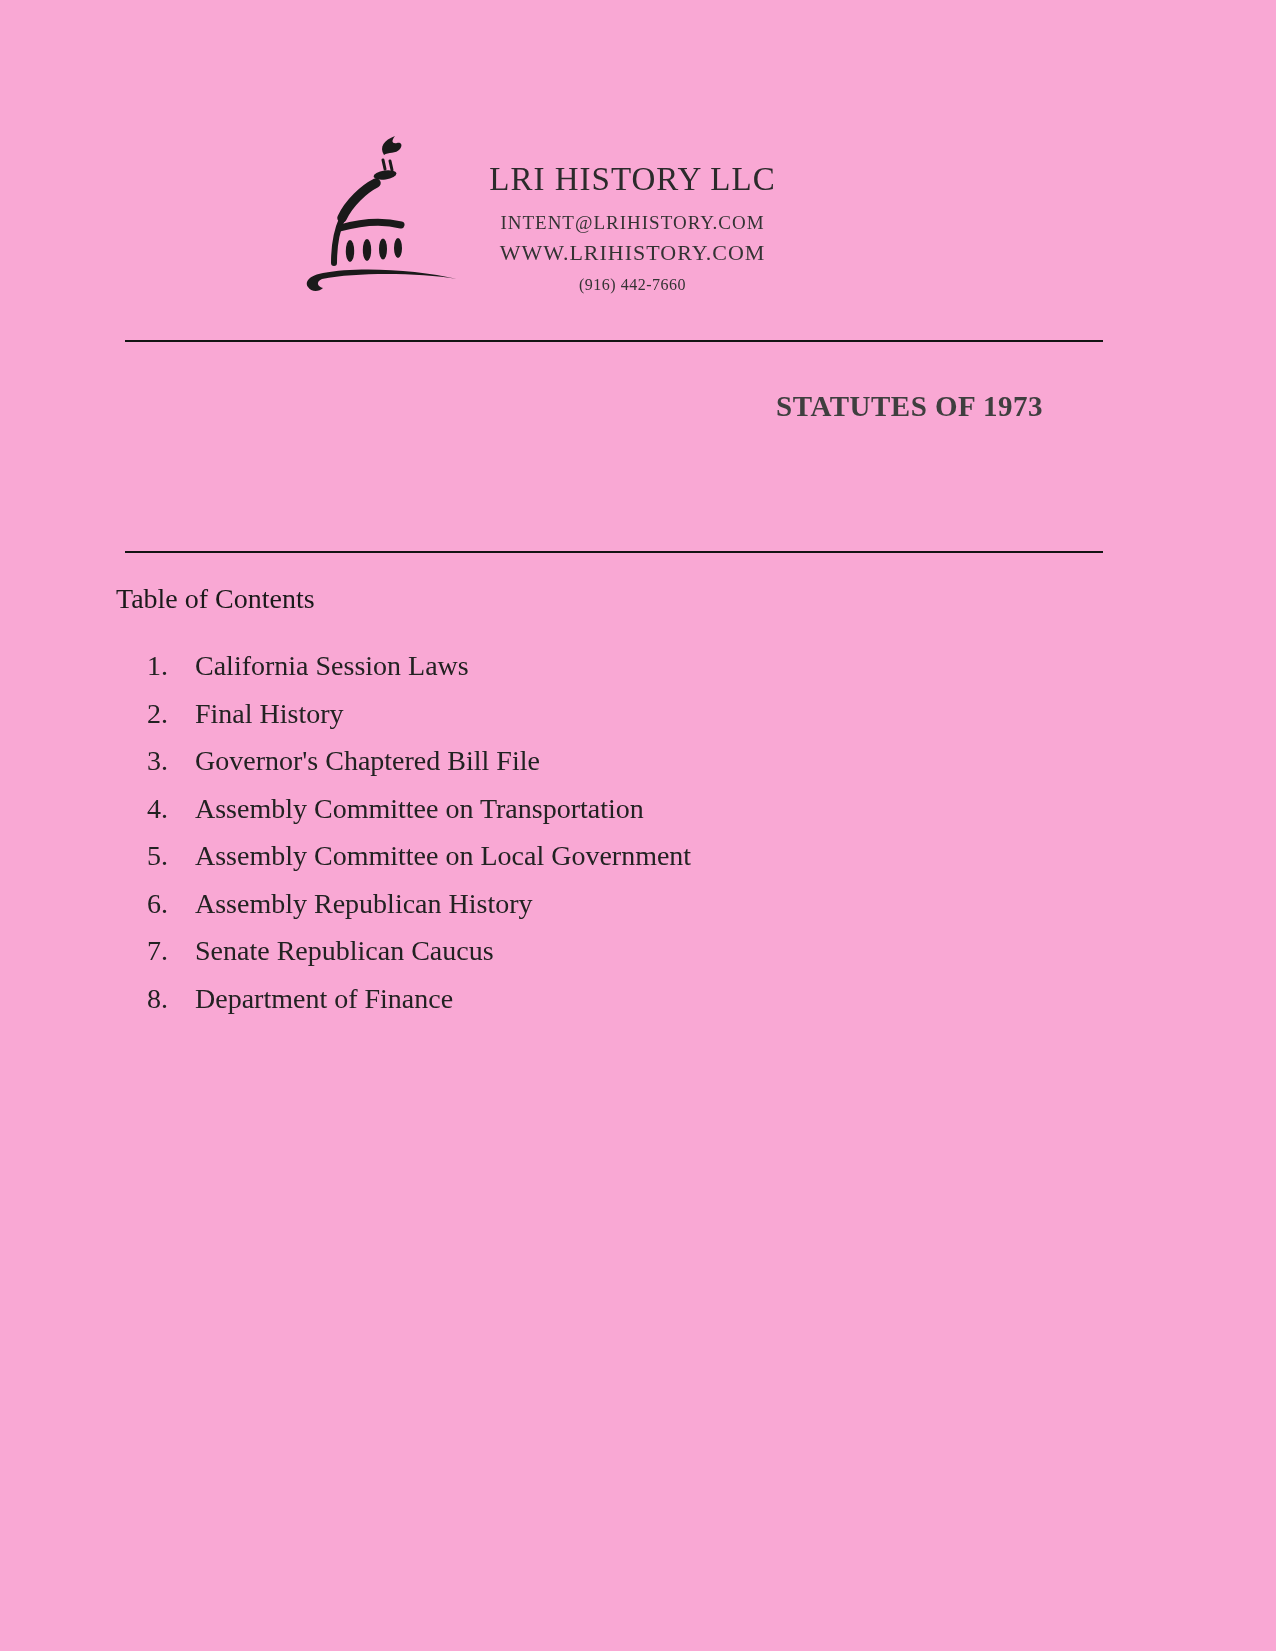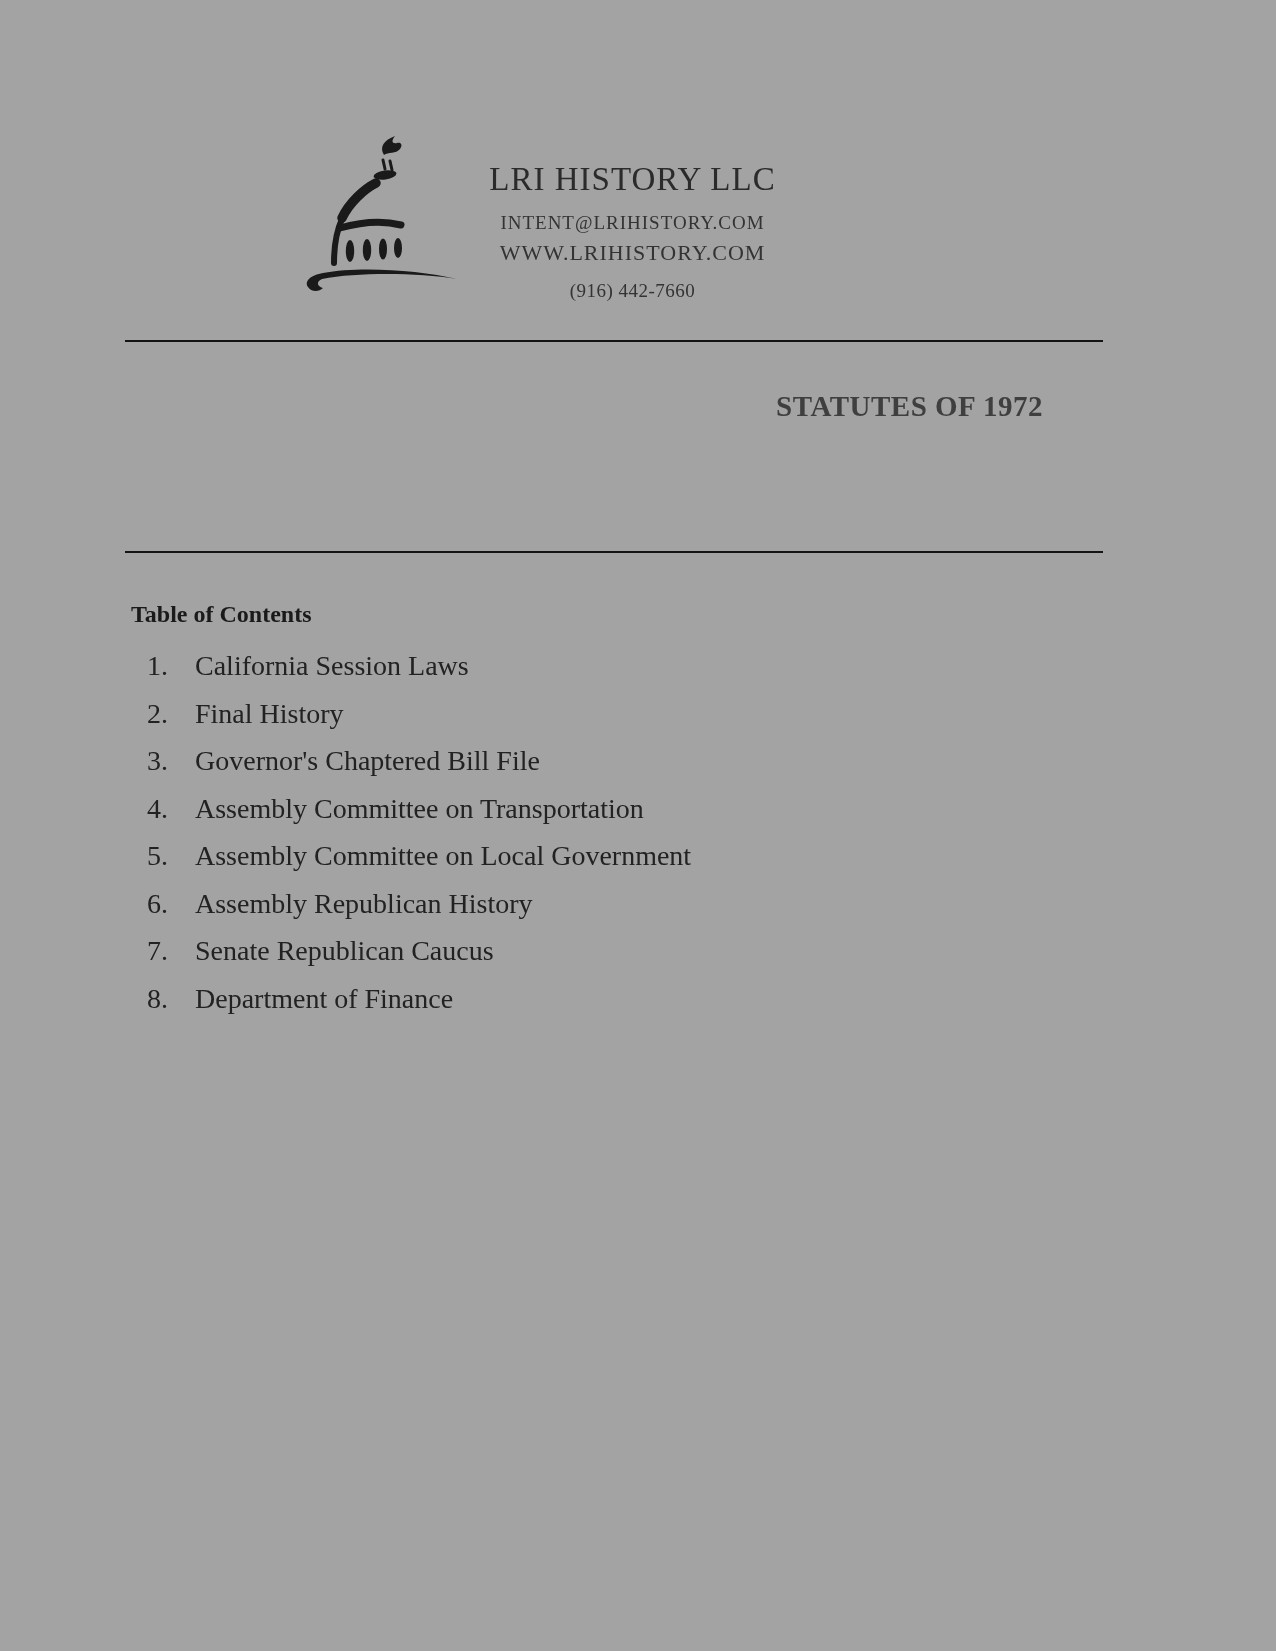--- a/index.html
+++ b/index.html
@@ -4,21 +4,21 @@
 <style>
   html, body {
     margin: 0;
     padding: 0;
     background: #ffffff;
   }
   .page {
     position: relative;
     width: 1276px;
     height: 1651px;
-    background: #a3a3a3;
+    background: #f9a8d4;
     font-family: "Liberation Serif", "DejaVu Serif", serif;
     color: #1e1e1e;
     overflow: hidden;
   }
 
   
   .logo {
     position: absolute;
     left: 297px;
     top: 132px;
@@ -49,22 +49,22 @@
   }
   .company-website {
     margin-top: 6px;
     font-size: 22px;
     line-height: 24px;
     letter-spacing: 1px;
     white-space: nowrap;
     color: #333333;
   }
   .company-phone {
-    margin-top: 15px;
-    font-size: 19px;
+    margin-top: 9px;
+    font-size: 16px;
     line-height: 21px;
     letter-spacing: 0.5px;
     white-space: nowrap;
     color: #333333;
   }
 
   
   .rule {
     position: absolute;
     left: 125px;
@@ -87,24 +87,24 @@
     letter-spacing: 0.5px;
     color: #3f3f3f;
   }
   .ref-line { white-space: pre; }
 
   
   .toc-title {
     position: absolute;
     left: 116px;
     top: 581px;
-    margin: 15px;
-    font-size: 24px;
+    margin: 0;
+    font-size: 28px;
     line-height: 36px;
-    font-weight: bold;
+    font-weight: normal;
     color: #1a1a1a;
     white-space: nowrap;
   }
   .toc-list {
     position: absolute;
     left: 147px;
     top: 651px;
     margin: 0;
     padding: 0;
     list-style: none;
@@ -160,21 +160,21 @@
   <div class="letterhead">
     <div class="company-name">LRI HISTORY LLC</div>
     <div class="company-email">INTENT@LRIHISTORY.COM</div>
     <div class="company-website">WWW.LRIHISTORY.COM</div>
     <div class="company-phone">(916) 442-7660</div>
   </div>
 
   <div class="rule rule-top"></div>
 
   <div class="ref-block">
-    <div class="ref-line">STATUTES OF 1972</div>
+    <div class="ref-line">STATUTES OF 1973</div>
   </div>
 
   <div class="rule rule-bottom"></div>
 
   <h1 class="toc-title">Table of Contents</h1>
 
   <ol class="toc-list">
     <li class="toc-item">
       <span class="toc-num">1.</span>
       <span class="toc-label">California Session Laws</span>

